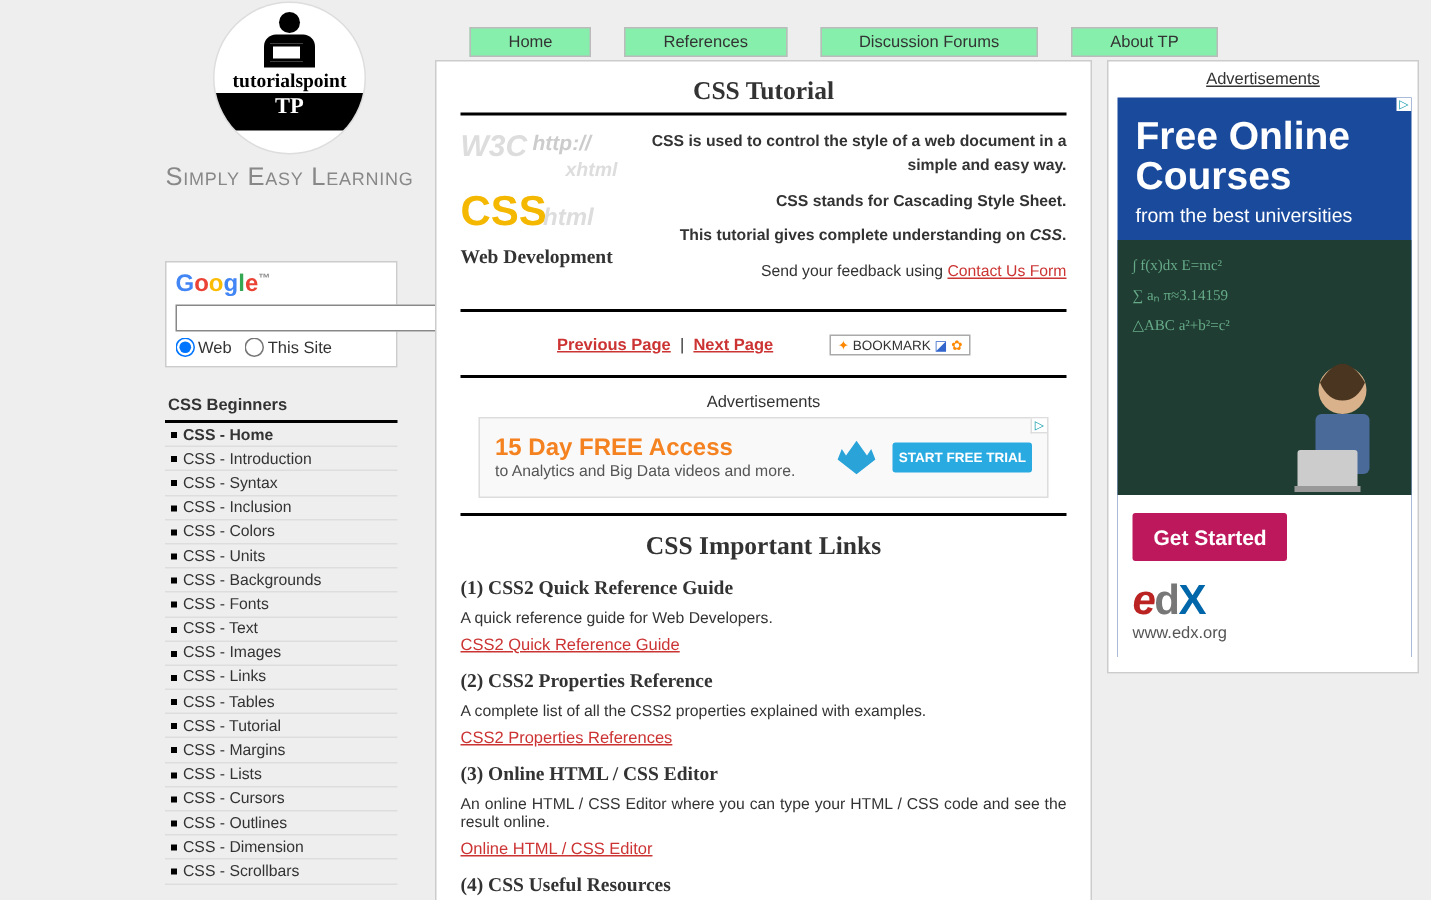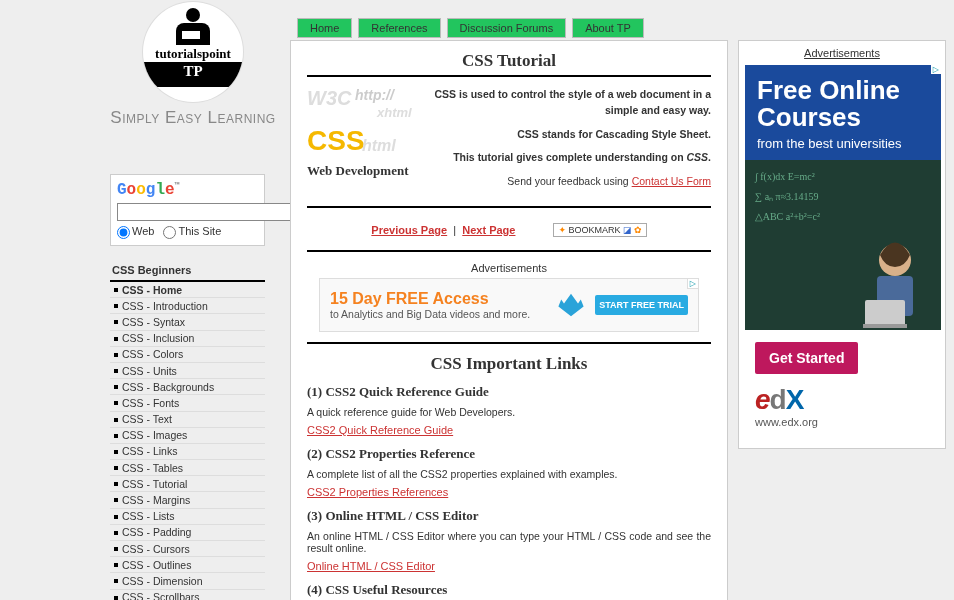--- a/index.html
+++ b/index.html
@@ -78,21 +78,21 @@
 
   
   .searchbox {
     position: absolute;
     left: 110px; top: 174px;
     width: 155px;
     background:#fff;
     border: 1px solid #ccc;
     padding: 6px;
   }
-  .google-logo { font-family: Liberation Mono, monospace; font-size: 16px; font-weight:bold; }
+  .google-logo { font-family: Liberation Sans, sans-serif; font-size: 16px; font-weight:bold; }
   .g-b { color:#4285F4; } .g-r { color:#EA4335; } .g-y { color:#FBBC05; } .g-g { color:#34A853; }
   .search-row { display:flex; gap:2px; margin-top:4px; }
   .search-input { flex:1; border:1px solid #888; height:18px; }
   .search-btn { width:18px; height:18px; border:1px solid #888; background:#eee; font-size:10px; line-height:14px; text-align:center; }
   .radio-row { margin-top:4px; font-size:11px; }
   .radio-row input { vertical-align:middle; margin-right:2px; }
   .radio-row label { margin-right:6px; }
 
   
   .sidebar {
@@ -122,25 +122,26 @@
   .side-list li.active { font-weight:bold; }
 
   
   .topnav {
     position: absolute; left:297px; top:18px;
     display:flex; gap:6px;
   }
   .topnav a {
     display:block;
     border:1px solid #bbb;
-    background:#22c55e;
-    padding:3px 12px;
+    background:#86efac;
+    padding:3px 25px;
     font-size:11px;
     text-decoration:none;
     color:#333;
+    margin-left:16px;
   }
 
   
   .main {
     position:absolute; left:290px; top:40px;
     width:438px;
     background:#fff;
     border:1px solid #ccc;
     padding:10px 16px 300px;
   }
@@ -281,21 +282,20 @@
         <li>CSS - Units</li>
         <li>CSS - Backgrounds</li>
         <li>CSS - Fonts</li>
         <li>CSS - Text</li>
         <li>CSS - Images</li>
         <li>CSS - Links</li>
         <li>CSS - Tables</li>
         <li>CSS - Tutorial</li>
         <li>CSS - Margins</li>
         <li>CSS - Lists</li>
-        <li>CSS - Padding</li>
         <li>CSS - Cursors</li>
         <li>CSS - Outlines</li>
         <li>CSS - Dimension</li>
         <li>CSS - Scrollbars</li>
       </ul>
 
   </div>
 
   <div class="topnav">
     <a href="#">Home</a>

